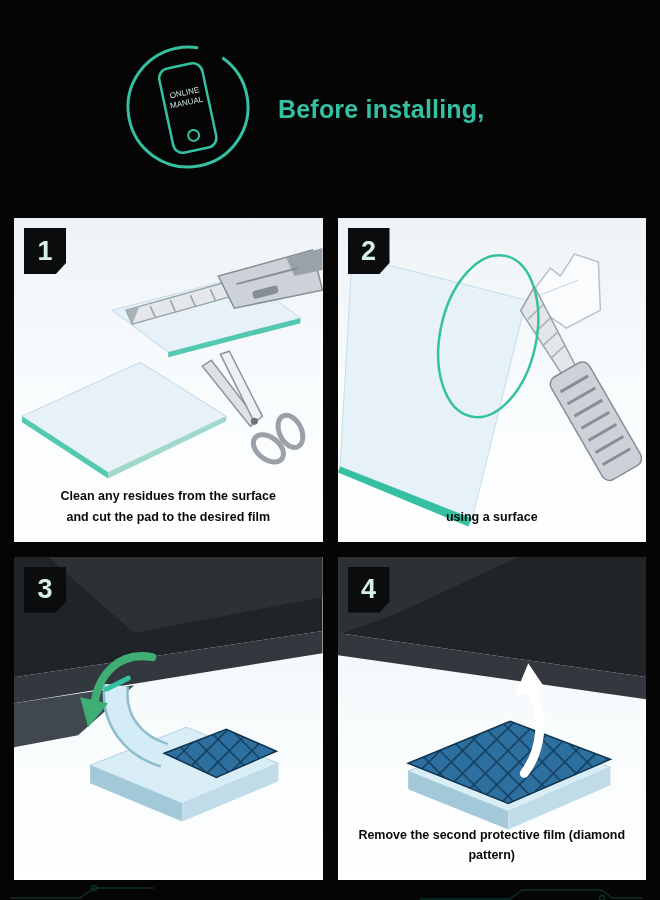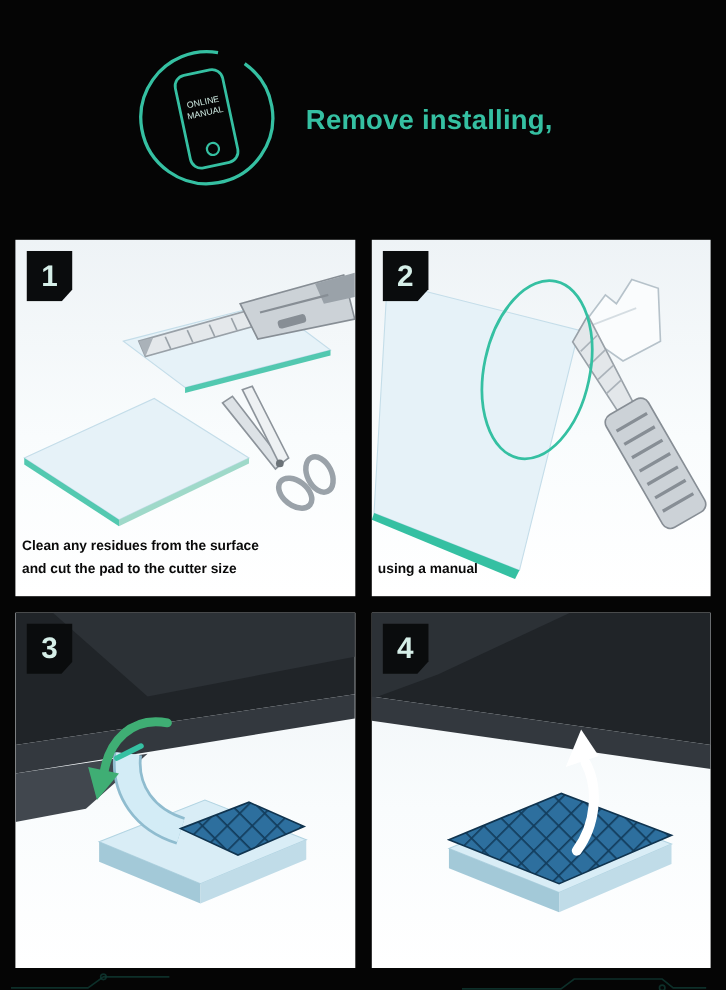--- a/index.html
+++ b/index.html
@@ -55,21 +55,21 @@
     clip-path:polygon(0 0,100% 0,100% 76%,76% 100%,0 100%);
   }
   .illus {
     position:absolute; inset:0;
     width:100%; height:100%;
     z-index:1;
   }
   .caption {
     position:absolute;
     left:6px; right:6px; bottom:14px;
-    text-align:left;
+    text-align:center;
     color:#0a0a0a;
     font-size:12.5px;
     font-weight:700;
     line-height:1.65;
     z-index:2;
   }
 
   
   .circuit {
     position:absolute; left:0; right:0; bottom:0; height:22px; z-index:0;
@@ -84,21 +84,21 @@
     <svg class="header-icon" viewBox="0 0 152 152">
       <circle cx="76" cy="74" r="60" fill="none" stroke="#35c0a2" stroke-width="3" stroke-dasharray="350 27" transform="rotate(-55 76 74)"></circle>
       <g transform="rotate(-12 76 76)">
         <rect x="54" y="32" width="44" height="86" rx="10" fill="none" stroke="#35c0a2" stroke-width="2.5"></rect>
         <text x="76" y="62" text-anchor="middle" font-size="8" fill="#cfeae2">ONLINE</text>
         <text x="76" y="72" text-anchor="middle" font-size="8" fill="#cfeae2">MANUAL</text>
         <circle cx="76" cy="103" r="5.5" fill="none" stroke="#35c0a2" stroke-width="2"></circle>
       </g>
     </svg>
     <div class="title-block">
-      <div class="title-line">Remove installing,</div>
+      <div class="title-line">Before installing,</div>
     </div>
   </div>
 
   <div class="grid">
 
     <section class="panel">
       <div class="badge">
         <span>1</span>
       </div>
       <svg class="illus" viewBox="0 0 308 323">
@@ -130,21 +130,21 @@
         <g>
           <polygon points="236,208 188,148 197,142 243,202" fill="#dde2e6" stroke="#8d949b" stroke-width="1.5"></polygon>
           <polygon points="240,204 206,136 215,133 248,198" fill="#eef1f3" stroke="#8d949b" stroke-width="1.5"></polygon>
           <circle cx="240" cy="203" r="3.5" fill="#6b7278"></circle>
           <ellipse cx="254" cy="230" rx="17" ry="11" fill="none" stroke="#9aa2a9" stroke-width="5" transform="rotate(38 254 230)"></ellipse>
           <ellipse cx="276" cy="213" rx="17" ry="11" fill="none" stroke="#9aa2a9" stroke-width="5" transform="rotate(64 276 213)"></ellipse>
         </g>
       </svg>
       <div class="caption">
         <div>Clean any residues from the surface</div>
-        <div>and cut the pad to the cutter size</div>
+        <div>and cut the pad to the desired film</div>
       </div>
     </section>
 
     <section class="panel">
       <div class="badge">
         <span>2</span>
       </div>
       <svg class="illus" viewBox="0 0 308 323">
 
         <g>
@@ -163,21 +163,21 @@
           <line x1="234" y1="100" x2="254" y2="95" stroke="#aab2b9" stroke-width="1.5"></line>
           <line x1="235" y1="115" x2="253" y2="111" stroke="#aab2b9" stroke-width="1.5"></line>
           <line x1="235" y1="130" x2="253" y2="126" stroke="#aab2b9" stroke-width="1.5"></line>
           <rect x="220" y="148" width="44" height="118" rx="8" fill="#ccd2d7" stroke="#878e95" stroke-width="1.5"></rect>
           <path d="M226,164 h32 M226,178 h32 M226,192 h32 M226,206 h32 M226,220 h32 M226,234 h32 M226,248 h32" stroke="#878e95" stroke-width="3" fill="none"></path>
         </g>
 
         <ellipse cx="150" cy="118" rx="48" ry="82" fill="none" stroke="#35c0a2" stroke-width="2.5" transform="rotate(12 150 118)"></ellipse>
       </svg>
       <div class="caption">
-        <div>using a manual</div>
+        <div>using a surface</div>
       </div>
     </section>
 
     <section class="panel">
       <div class="badge">
         <span>3</span>
       </div>
       <svg class="illus" viewBox="0 0 308 323">
         <defs>
           <pattern id="diam3" width="16" height="16" patternUnits="userSpaceOnUse" patternTransform="rotate(45)">
@@ -238,20 +238,24 @@
           <polygon points="170,254 272,210 272,228 170,272" fill="#c0dce8"></polygon>
         </g>
 
         <polygon points="70,206 172,164 272,202 170,246" fill="url(#diam4)" stroke="#10344f" stroke-width="1.5"></polygon>
 
         <g>
           <path d="M186,216 C204,192 206,158 194,136" fill="none" stroke="#ffffff" stroke-width="9" stroke-linecap="round"></path>
           <polygon points="176,140 206,130 190,106" fill="#ffffff"></polygon>
         </g>
       </svg>
+      <div class="caption">
+        <div>Remove the second protective film (diamond pattern)</div>
+        <div></div>
+      </div>
     </section>
 
   </div>
 
   <svg class="circuit" viewBox="0 0 660 22">
     <path d="M10,20 h70 l14,-10 h60 M420,21 h90 l12,-9 h80 l10,8 h30" fill="none" stroke="#0f3a32" stroke-width="1.5" opacity="0.8"></path>
     <circle cx="94" cy="10" r="2.5" fill="none" stroke="#0f3a32" stroke-width="1.5" opacity="0.8"></circle>
     <circle cx="602" cy="20" r="2.5" fill="none" stroke="#0f3a32" stroke-width="1.5" opacity="0.8"></circle>
   </svg>
 

